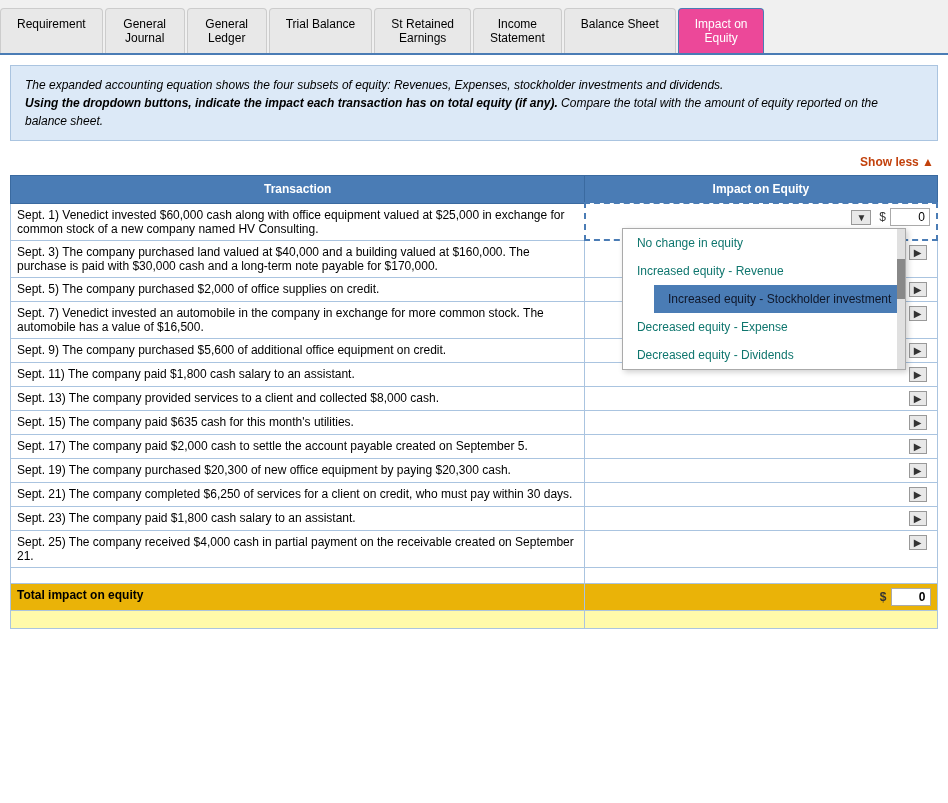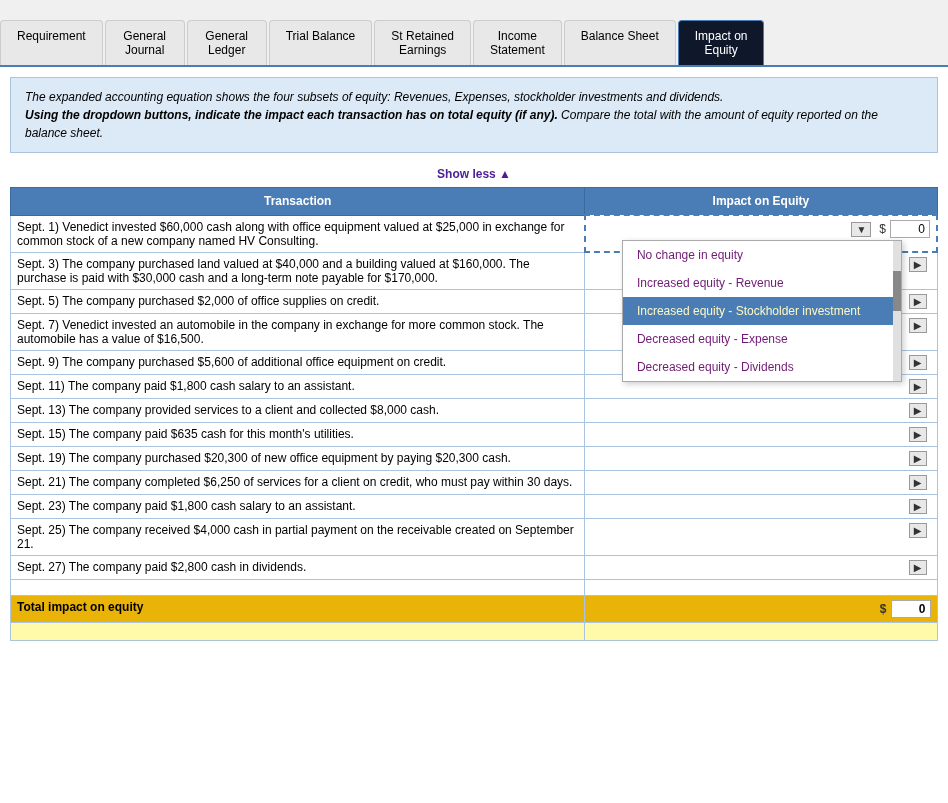--- a/index.html
+++ b/index.html
@@ -3,57 +3,57 @@
   <meta charset="utf-8">
   <style>
     * { box-sizing: border-box; margin: 0; padding: 0; }
     body { font-family: Arial, sans-serif; font-size: 12px; background: #fff; width: 948px; }
 
     
     .tabs-container {
       display: flex;
       border-bottom: 2px solid #4a7cb5;
       background: #f0f0f0;
-      padding-top: 20px;
+      padding-top: 8px;
     }
     .tab {
       padding: 8px 16px;
       border: 1px solid #ccc;
       border-bottom: none;
       background: #e8e8e8;
       cursor: pointer;
       text-align: center;
       font-size: 12px;
       min-width: 80px;
       margin-right: 2px;
       border-radius: 4px 4px 0 0;
     }
     .tab.active {
-      background: #0f172a;
+      background: #ec4899;
       color: #fff;
       border-color: #4a7cb5;
     }
 
     
     .info-box {
       background: #dce9f7;
       border: 1px solid #aac4e0;
       padding: 10px 14px;
       margin: 10px;
       font-size: 12px;
       line-height: 1.5;
       font-style: italic;
     }
     .info-box b { font-weight: bold; }
 
     
     .show-less {
-      text-align: center;
+      text-align: right;
       padding: 4px 14px 6px;
-      color: #4c1d95;
+      color: #c2410c;
       font-size: 12px;
       cursor: pointer;
     }
     .show-less span { font-weight: bold; }
 
     
     .main-table {
       width: calc(100% - 20px);
       margin: 0 10px;
       border-collapse: collapse;
@@ -126,25 +126,26 @@
       background: #fff;
       border: 1px solid #aaa;
       box-shadow: 2px 2px 6px rgba(0,0,0,0.2);
       z-index: 100;
       min-width: 280px;
     }
     .dropdown-popup .dp-item {
       padding: 7px 14px;
       cursor: pointer;
       font-size: 12px;
-      color: #701a75;
+      color: #0f766e;
     }
     .dropdown-popup .dp-item.selected {
       background: #4a7cb5;
-      color: #fef9c3;
+      color: #0f172a;
+      margin-left: 31px;
     }
     .dropdown-scroll {
       width: 8px;
       background: #e0e0e0;
       position: absolute;
       right: 0;
       top: 0;
       bottom: 0;
     }
     .scroll-thumb {
@@ -270,20 +271,28 @@
 
     <tr>
       <td class="transaction-col">Sept. 15)  The company paid $635 cash for this month's utilities.</td>
       <td class="equity-col">
         <div class="equity-cell">
           <span class="dropdown-arrow">▶</span>
         </div>
       </td>
     </tr>
 
+    <tr>
+      <td class="transaction-col">Sept. 17)  The company paid $2,000 cash to settle the account payable created on September 5.</td>
+      <td class="equity-col">
+        <div class="equity-cell">
+          <span class="dropdown-arrow">▶</span>
+        </div>
+      </td>
+    </tr>
 
     <tr>
       <td class="transaction-col">Sept. 19)  The company purchased $20,300 of new office equipment by paying $20,300 cash.</td>
       <td class="equity-col">
         <div class="equity-cell">
           <span class="dropdown-arrow">▶</span>
         </div>
       </td>
     </tr>
 
@@ -307,28 +316,20 @@
 
     <tr>
       <td class="transaction-col">Sept. 25)  The company received $4,000 cash in partial payment on the receivable created on September 21.</td>
       <td class="equity-col">
         <div class="equity-cell">
           <span class="dropdown-arrow">▶</span>
         </div>
       </td>
     </tr>
 
-    <tr>
-      <td class="transaction-col">Sept. 27)  The company paid $2,800 cash in dividends.</td>
-      <td class="equity-col">
-        <div class="equity-cell">
-          <span class="dropdown-arrow">▶</span>
-        </div>
-      </td>
-    </tr>
 
     <tr class="empty-row">
       <td></td>
       <td></td>
     </tr>
 
     <tr class="total-row">
       <td class="transaction-col">
         <b>Total impact on equity</b>
       </td>

